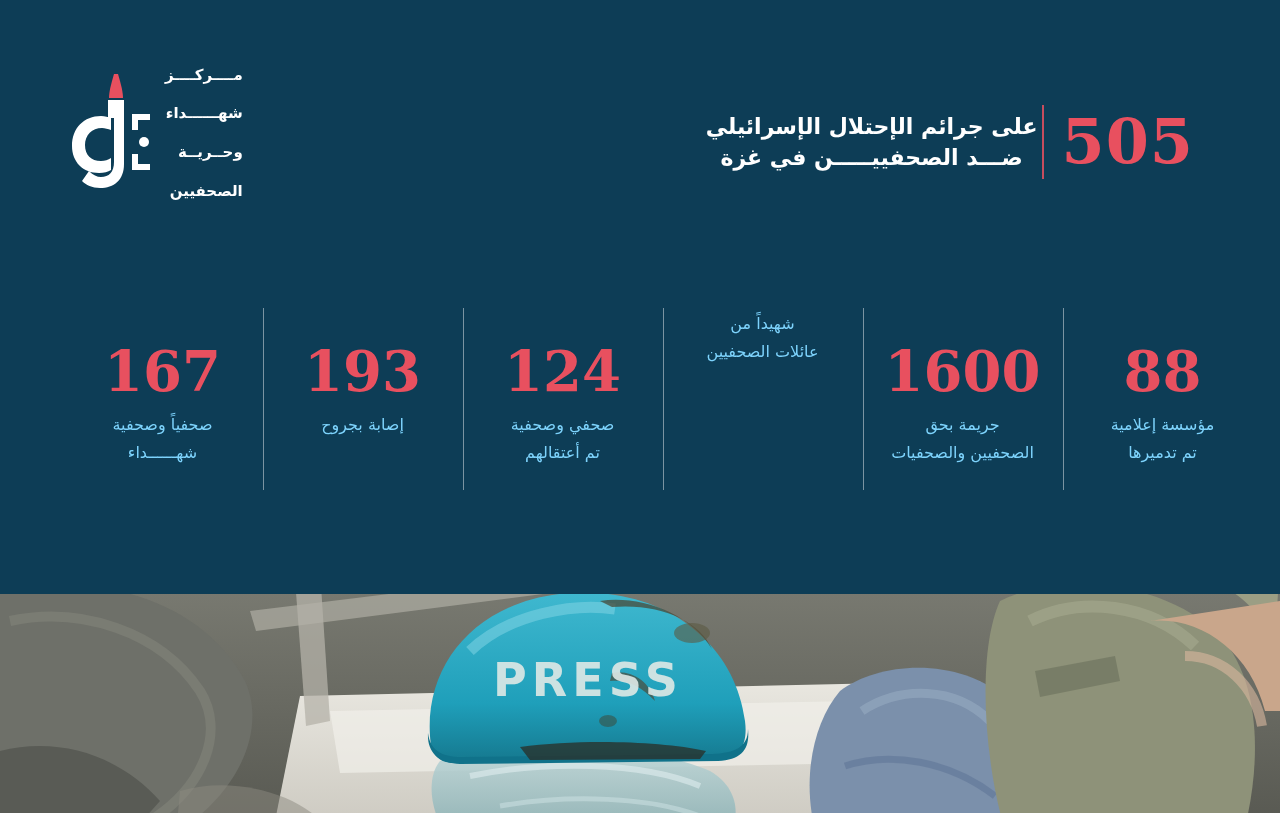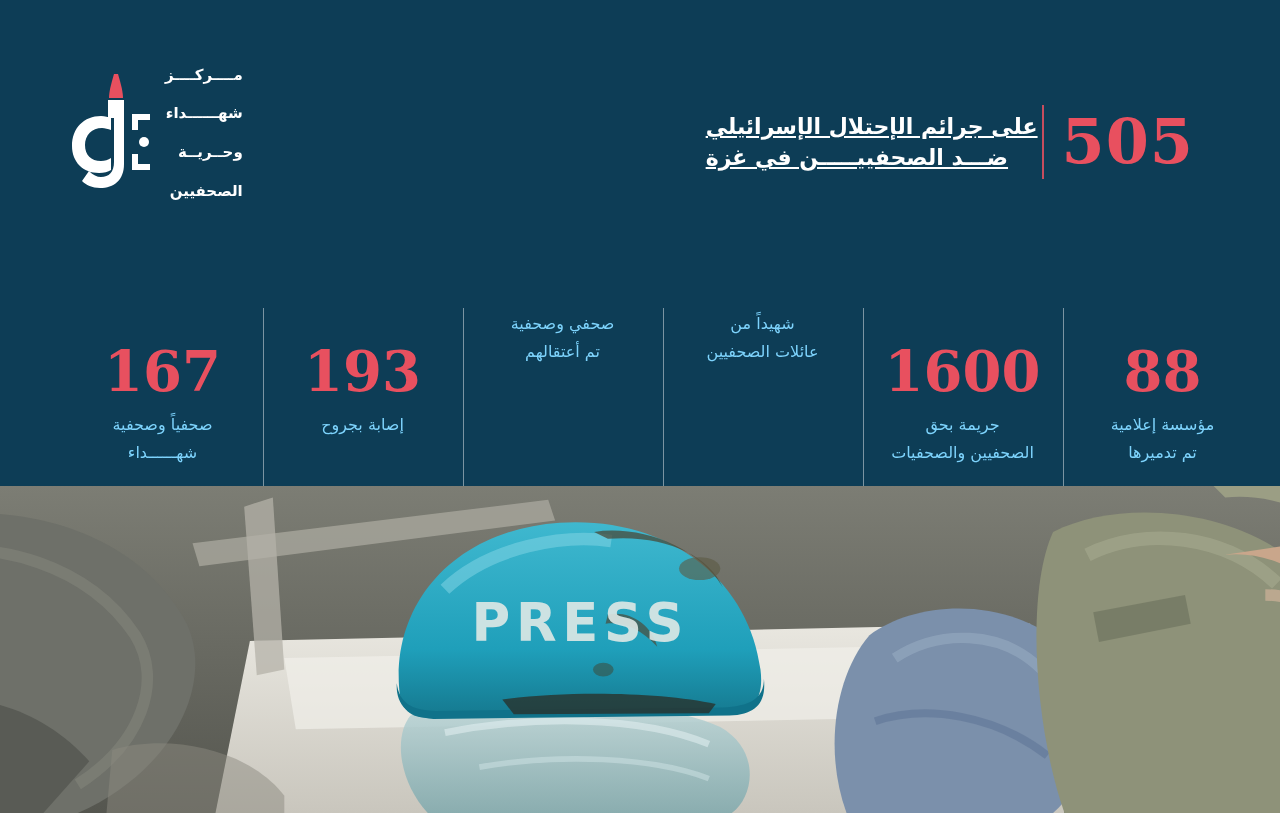--- a/index.html
+++ b/index.html
@@ -73,23 +73,22 @@
     width:2px;
     height:74px;
     background:#e8505f;
     margin:0 18px 0 4px;
     opacity:.85;
   }
   .headline-text {
     display:flex;
     flex-direction:column;
     gap:6px;
-    text-align:left;
+    text-align:center;
     color:#ffffff;
-    text-decoration:underline;
   }
   .headline-line1 {
     font-size:22px;
     font-weight:bold;
     letter-spacing:.5px;
     white-space:nowrap;
   }
   .headline-line2 {
     font-size:22px;
     font-weight:bold;
@@ -141,21 +140,21 @@
     line-height:1.75;
     margin-top:10px;
     white-space:pre-line;
     letter-spacing:.3px;
   }
 
   
   .photo {
     position:absolute;
     left:0; right:0; bottom:0;
-    height:327px;
+    height:219px;
     overflow:hidden;
     background:#86efac;
   }
   .photo svg { display:block; width:100%; height:100%; }
 </style>
 </head>
 <body>
 
 <div class="page">
 
@@ -200,20 +199,21 @@
     <div class="stat">
       <div class="stat-value">167</div>
       <div class="stat-label">صحفياً وصحفية
 شهــــــداء</div>
     </div>
     <div class="stat">
       <div class="stat-value">193</div>
       <div class="stat-label">إصابة بجروح</div>
     </div>
     <div class="stat">
+      <div class="stat-value">124</div>
       <div class="stat-label">صحفي وصحفية
 تم أعتقالهم</div>
     </div>
     <div class="stat">
       <div class="stat-label">شهيداً من
 عائلات الصحفيين</div>
     </div>
     <div class="stat">
       <div class="stat-value">1600</div>
       <div class="stat-label">جريمة بحق

